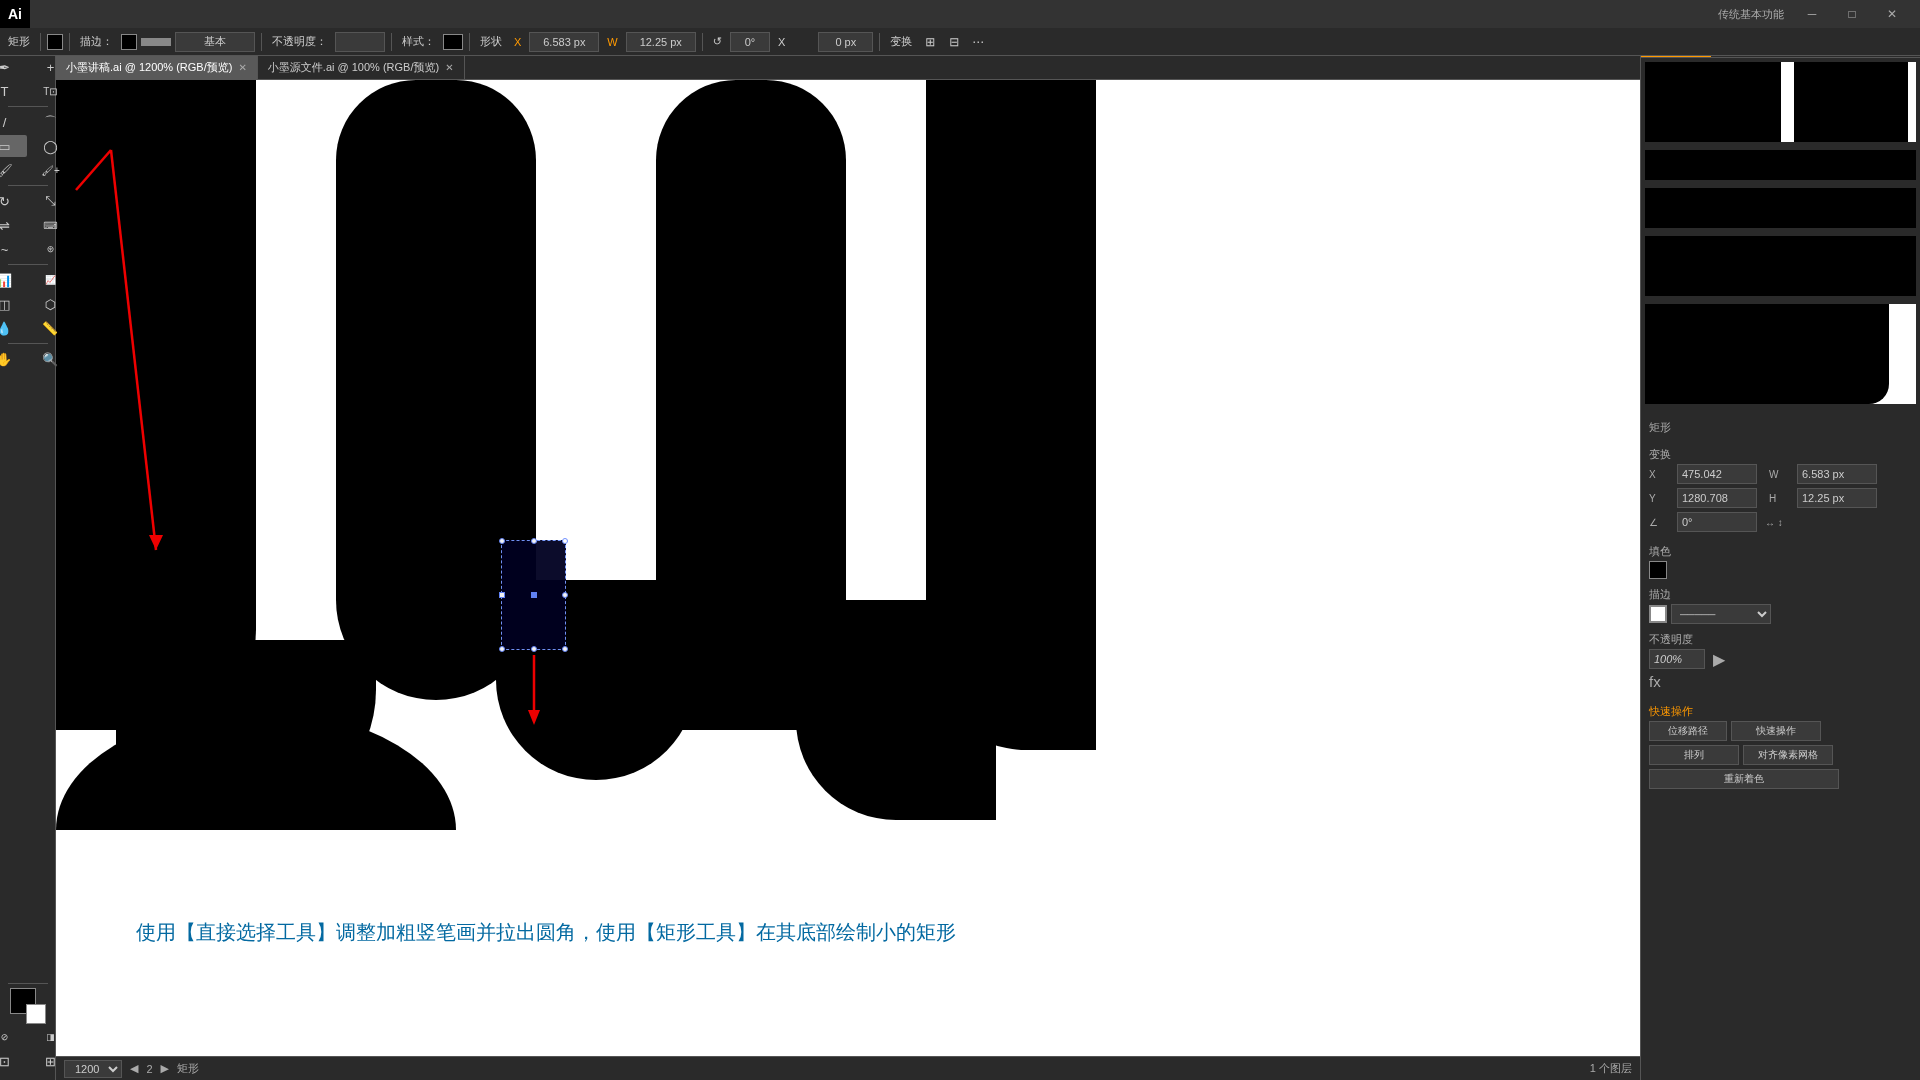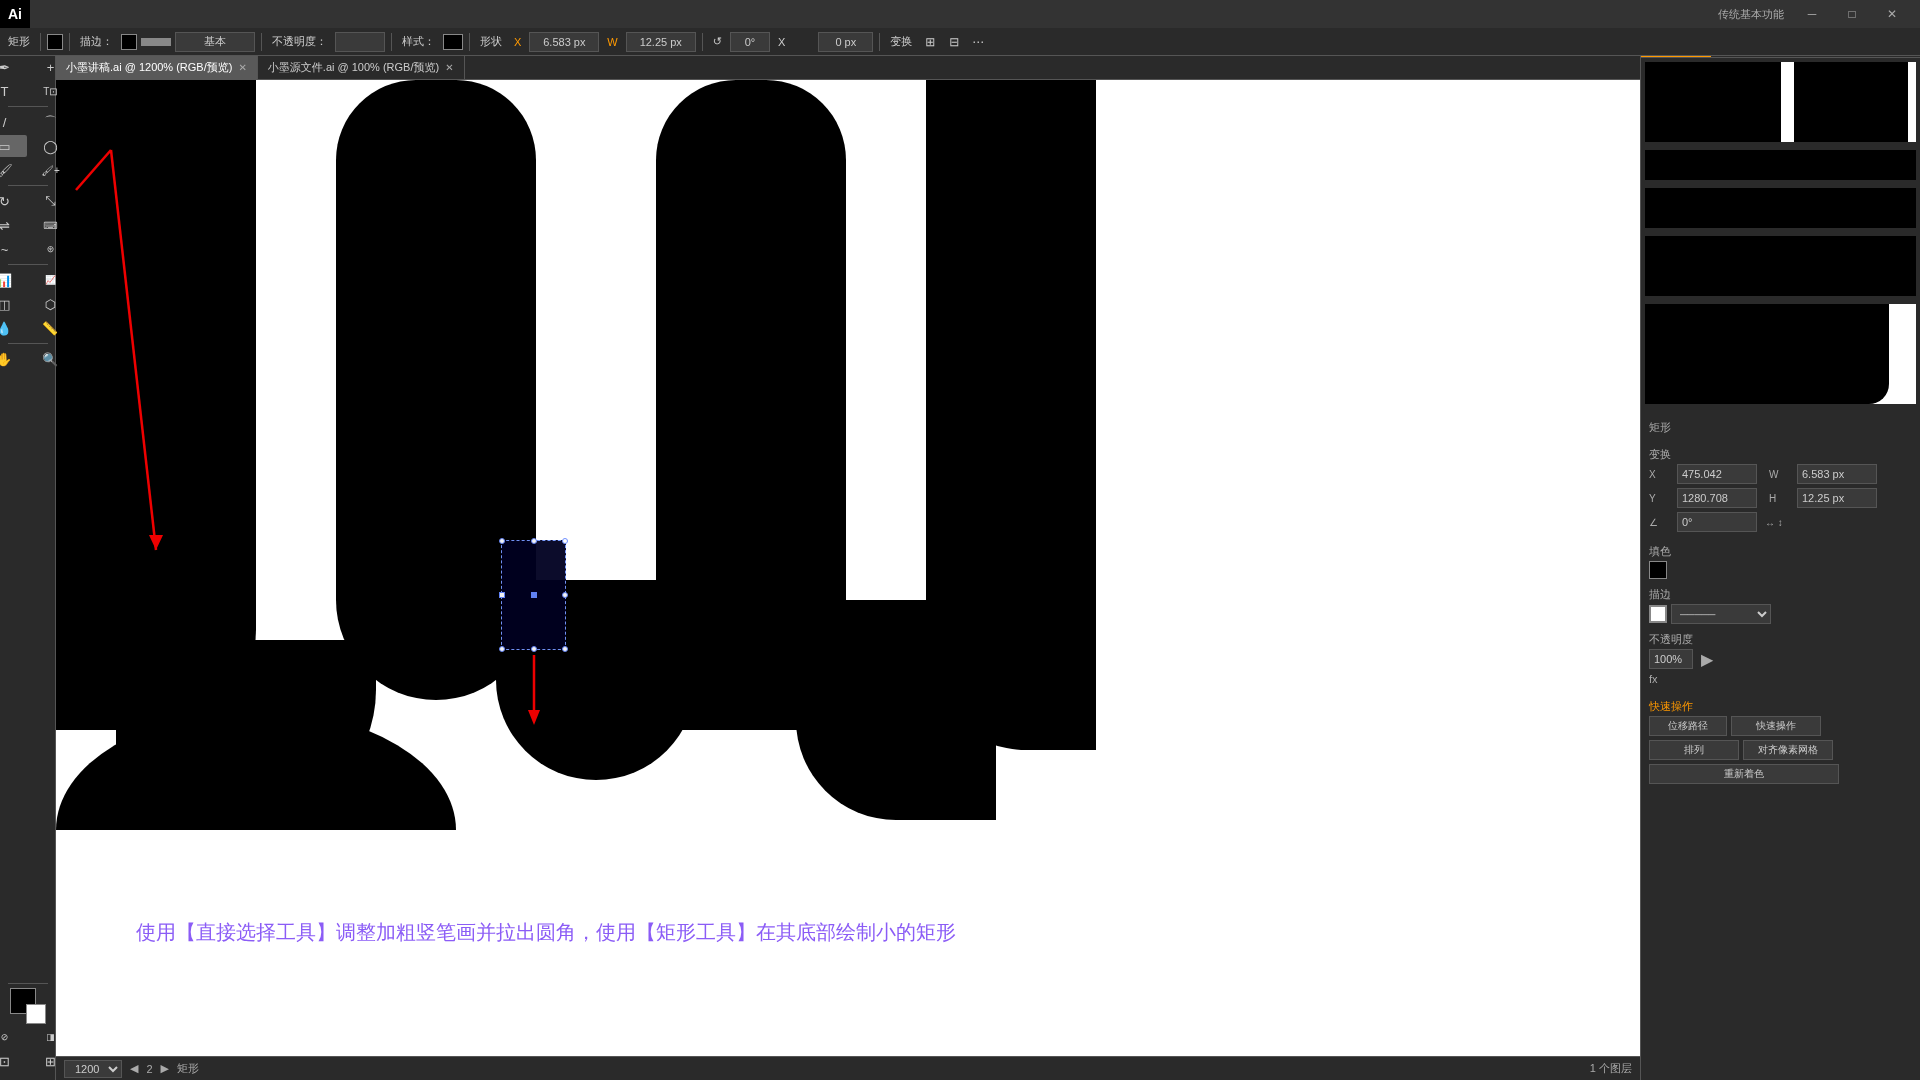--- a/index.html
+++ b/index.html
@@ -75,21 +75,21 @@
     #tooltip-box {
       position: absolute; bottom: 40px; left: 10px;
       background: #f0c842; border-radius: 6px; padding: 12px 18px;
       font-size: 22px; font-weight: bold; color: #000; min-width: 140px; text-align: center;
       z-index: 50;
     }
 
     
     #annotation-text {
       position: absolute; bottom: 110px; left: 80px;
-      color: #8b5cf6; font-size: 20px; font-weight: normal; white-space: nowrap;
+      color: #0369a1; font-size: 20px; font-weight: normal; white-space: nowrap;
     }
 
     
     #right-panel {
       position: absolute; top: 28px; right: 0; width: 280px; bottom: 0;
       background: #2a2a2a; border-left: 1px solid #555; z-index: 97;
       display: flex; flex-direction: column;
     }
     #right-panel-tabs { display: flex; border-bottom: 1px solid #555; }
     .rpt { flex: 1; text-align: center; padding: 6px 2px; font-size: 11px; color: #aaa; cursor: pointer; border-bottom: 2px solid transparent; }
@@ -367,26 +367,26 @@
     <div class="panel-section-title">描边</div>
     <div class="panel-row">
       <div class="panel-swatch" style="background:#fff; border:2px solid #888;"></div>
       <select class="panel-input" style="width:100px; background:#3a3a3a; color:#ccc; border:1px solid #555; font-size:10px;">
         <option>─────</option>
       </select>
     </div>
 
     <div class="panel-section-title">不透明度</div>
     <div class="panel-row">
-      <input class="panel-input" value="100%" style="width: 44px;">
+      <input class="panel-input" value="100%" style="width: 56px; font-style: italic;">
       <span style="color:#aaa; margin-left:4px;">▶</span>
     </div>
 
     <div class="panel-row">
-      <span style="color:#aaa;font-size:11px;">fx</span>
+      <span style="color:#aaa;font-size:15px;">fx</span>
     </div>
 
     <div class="panel-section-title" style="margin-top:10px; color:#f90;">快速操作</div>
     <div class="panel-row">
       <button class="panel-icon-btn" style="width:78px;">位移路径</button>
       <button class="panel-icon-btn" style="width:90px;">快速操作</button>
     </div>
     <div class="panel-row">
       <button class="panel-icon-btn" style="width:90px;">排列</button>
       <button class="panel-icon-btn" style="width:90px;">对齐像素网格</button>

